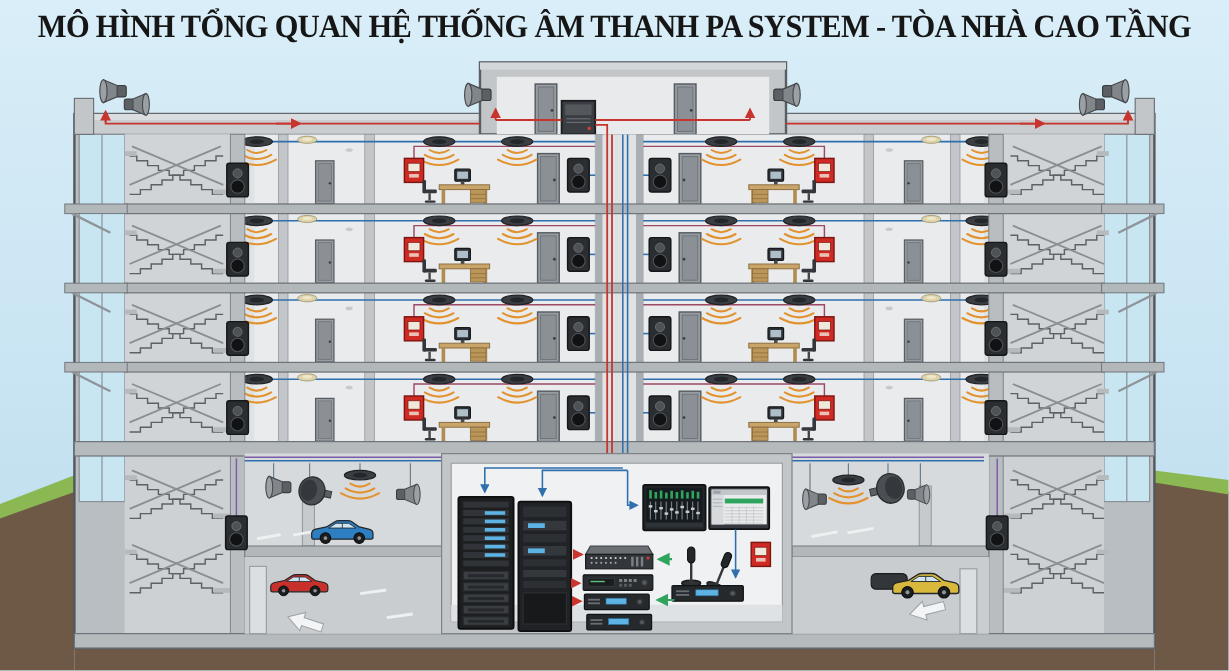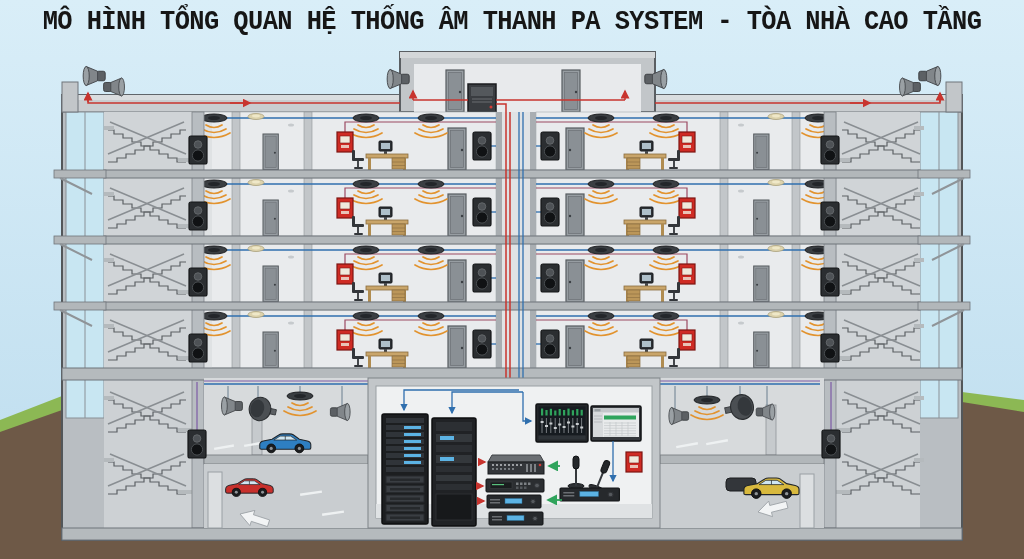--- a/index.html
+++ b/index.html
@@ -1,18 +1,18 @@
 <!DOCTYPE html>
 <html style="--skyTop: #d9eef8; --skyBottom: #bcdcee; --earth: #6e5947; --grass: #8cb854; --wallOuter: #b9bec2; --wallMid: #c6cacd; --roomWall: #e9ebed; --slab: #b2b7ba; --glass: #c8e6f2; --wireRed: #c8342e; --wireBlue: #2f6fae; --wirePurple: #7d5ba6; --wireMaroon: #9c4a63; --wireGreen: #2fa45c; --wave: #e2932f; --alarmRed: #cf2b24; --carBlue: #2e7fc2; --carRed: #c8302c; --carYellow: #d8b93e; --ledBlue: #5cb3e4; --deskWood: #c9a56a;"><head>
 <meta charset="utf-8">
 <style>
   html,body{margin:0;padding:0;background:#e8eef2;}
   .stage{position:relative;width:1024px;height:559px;overflow:hidden;
          background:linear-gradient(var(--skyTop,#d9eef8),var(--skyBottom,#bcdcee));
-         font-family:Liberation Mono, monospace;}
+         font-family:Liberation Serif, serif;}
   .title{position:absolute;top:7px;left:0;right:0;text-align:center;
          font-size:27px;font-weight:bold;color:#161616;white-space:nowrap;
          transform:scaleX(.94);transform-origin:center;letter-spacing:-0.6px;}
   svg{position:absolute;left:0;top:0;}
   .ln-r{stroke:var(--wireRed);stroke-width:1.5;fill:none}
   .ln-b{stroke:var(--wireBlue);stroke-width:1.3;fill:none}
   .ln-p{stroke:var(--wirePurple);stroke-width:1.2;fill:none}
   .ln-m{stroke:var(--wireMaroon);stroke-width:1.2;fill:none}
   .ln-g{stroke:var(--wireGreen);stroke-width:1.8;fill:none}
   .hang{stroke:#6b7f8f;stroke-width:1;fill:none}

